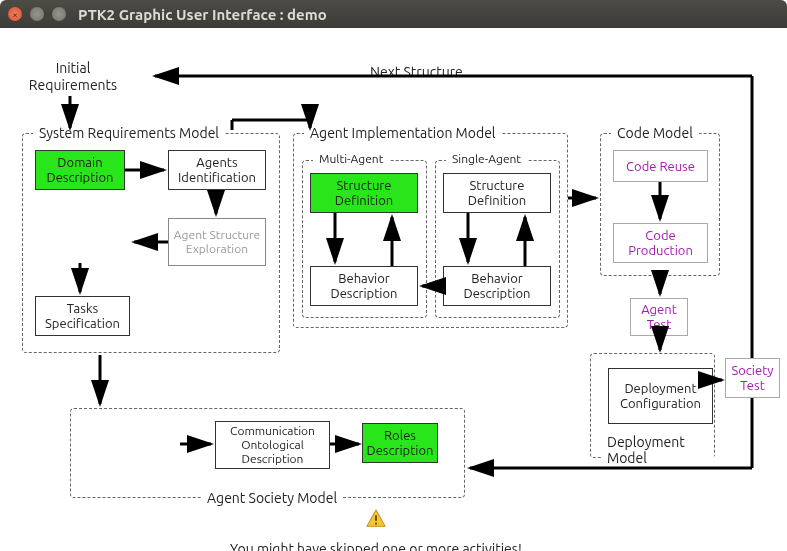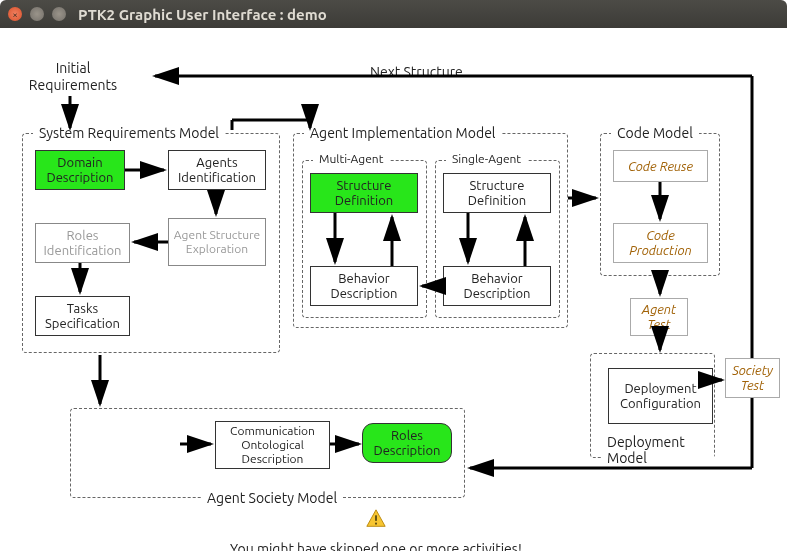--- a/index.html
+++ b/index.html
@@ -11,21 +11,21 @@
   .wbtn.max { background: radial-gradient(#9a948a,#74706a); }
   .title { color:#dfdbd2; font-weight:bold; font-size:15px; margin-left:4px; }
   .canvas { position: relative; width: 787px; height: 523px; background:#fff; }
 
   .group { position:absolute; border:1.5px dashed #666; border-radius:4px; }
   .group-label { position:absolute; top:-9px; left:10px; background:#fff; padding:0 6px; font-size:14px; }
 
   .node { position:absolute; border:1.5px solid #333; background:#fff; display:flex; align-items:center; justify-content:center; text-align:center; line-height:1.15; padding:2px 4px; font-size:13px; cursor:pointer;}
   .node.green { background:#28e61a; }
   .node.faded { color:#999; border-color:#888; }
-  .node.faded2 { color:#a16207; border-color:#aaa;font-style:italic; }
+  .node.faded2 { color:#a21caf; border-color:#aaa; }
 
   .freetext { position:absolute; font-size:14px; }
 
   svg.arrows { position:absolute; left:0; top:0; width:787px; height:523px; pointer-events:none; }
 
   .warn { position:absolute; display:flex; align-items:center; gap:8px; font-size:14px; }
   .warn svg { width:22px; height:22px; }
 </style>
 </head>
 <body>
@@ -40,21 +40,20 @@
 <div class="canvas">
 
   <div class="freetext" style="left:18px; top:32px; width:110px; text-align:center; line-height:1.2;">Initial Requirements</div>
   <div class="freetext" style="left:370px; top:36px;">Next Structure</div>
 
   <div class="group" style="left:22px; top:105px; width:258px; height:220px;">
     <div class="group-label">System Requirements Model</div>
   </div>
   <div class="node green" style="left:35px; top:122px; width:90px; height:40px;">Domain Description</div>
   <div class="node" style="left:168px; top:122px; width:98px; height:40px;">Agents Identification</div>
-  <div class="node faded" style="left:35px; top:195px; width:95px; height:40px;">Roles Identification</div>
   <div class="node faded" style="left:168px; top:190px; width:98px; height:48px; font-size:12px;">Agent Structure Exploration</div>
   <div class="node" style="left:35px; top:268px; width:95px; height:40px;">Tasks Specification</div>
 
   <div class="group" style="left:293px; top:105px; width:275px; height:195px;">
     <div class="group-label">Agent Implementation Model</div>
   </div>
   <div class="group" style="left:302px; top:132px; width:125px; height:158px;">
     <div class="group-label" style="font-size:12px;">Multi-Agent</div>
   </div>
   <div class="group" style="left:435px; top:132px; width:125px; height:158px;">
@@ -77,21 +76,21 @@
     <div class="group-label" style="top:auto; bottom:-9px; left:10px;">Deployment Model</div>
   </div>
   <div class="node" style="left:600px; top:340px; width:105px; height:56px;margin-left:8px;">Deployment Configuration</div>
 
   <div class="node faded2" style="left:725px; top:330px; width:55px; height:40px;">Society Test</div>
 
   <div class="group" style="left:70px; top:380px; width:395px; height:90px;">
     <div class="group-label" style="top:auto; bottom:-9px; left:130px;">Agent Society  Model</div>
   </div>
   <div class="node" style="left:215px; top:393px; width:115px; height:48px; font-size:12px;">Communication Ontological Description</div>
-  <div class="node green" style="left:362px; top:395px; width:90px; height:40px;border-radius:11px;">Roles Description</div>
+  <div class="node green" style="left:362px; top:395px; width:76px; height:40px;">Roles Description</div>
 
   <div class="warn" style="left:230px; top:480px;flex-direction:column;">
     <span>
       <svg viewBox="0 0 24 24">
           <path d="M12 2 L22 20 L2 20 Z" fill="#f7c531" stroke="#b8860b" stroke-width="1"></path>
           <rect x="11" y="8" width="2" height="6" fill="#5a4a10"></rect>
           <rect x="11" y="16" width="2" height="2" fill="#5a4a10"></rect>
         </svg>
     </span>
     <span>You might have skipped one or more activities!</span>

